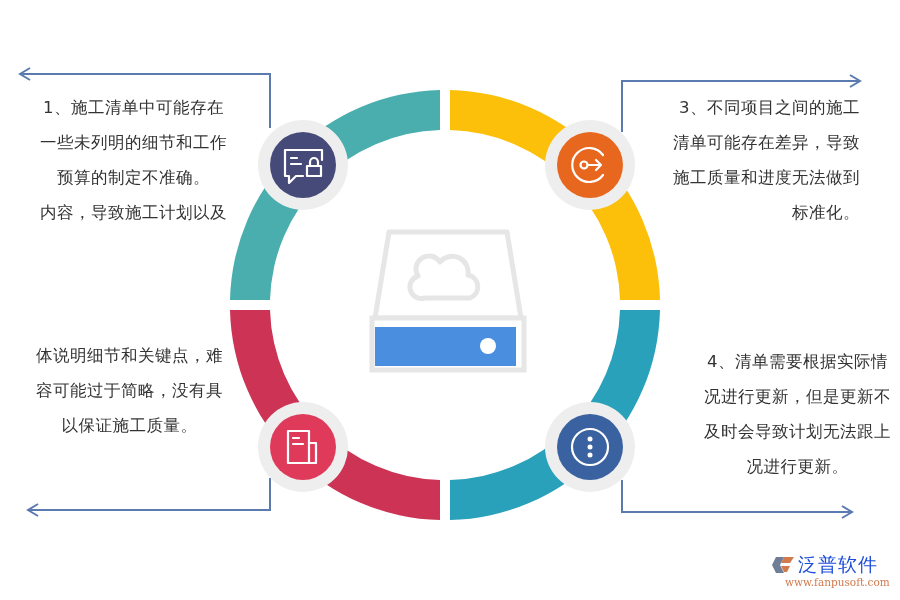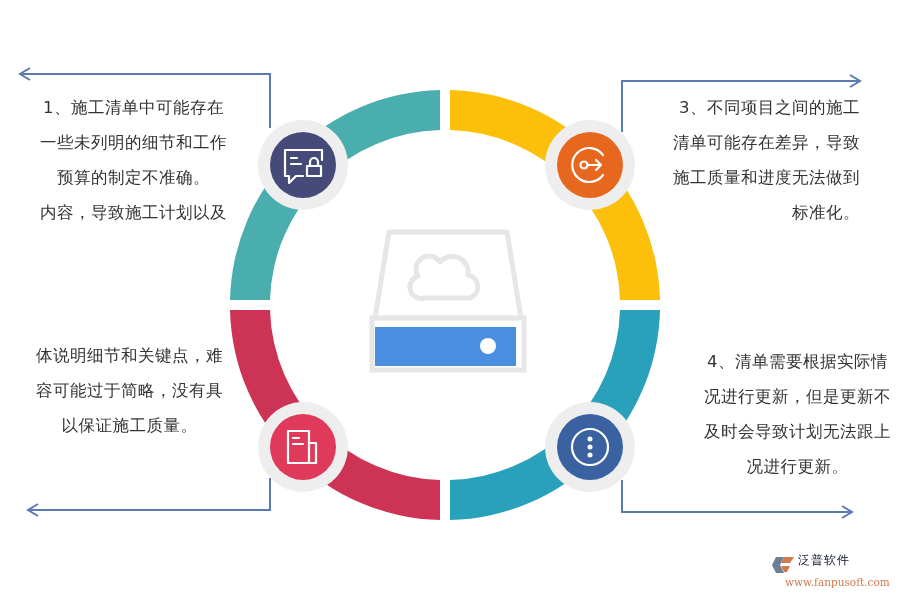--- a/index.html
+++ b/index.html
@@ -6,21 +6,21 @@
   body { width: 900px; height: 600px; position: relative; overflow: hidden;
          font-family: "DejaVu Sans", "Liberation Sans", sans-serif; }
   .diagram { position: absolute; left: 0; top: 0; width: 900px; height: 600px; }
   .text-block { position: absolute; font-size: 16.5px; line-height: 35px; color: #333333; letter-spacing: 0.5px; text-align: center; }
   .text-block div { white-space: nowrap; }
   #tb1 { left: 40px; top: 90px; }
   #tb2 { left: 36px; top: 338px; }
   #tb3 { left: 650px; top: 90px; text-align: right; width: 210px; }
   #tb4 { left: 704px; top: 344px; }
   .logo { position: absolute; left: 768px; top: 552px; width: 130px; height: 40px; }
-  .logo-name { position: absolute; left: 30px; top: 0px; font-size: 12px; color: #0f172a; letter-spacing: 1px; white-space: nowrap; }
+  .logo-name { position: absolute; left: 30px; top: 0px; font-size: 19px; color: #1d4ed8; letter-spacing: 1px; white-space: nowrap; }
   .logo-url { position: absolute; left: 17px; top: 24px; font-size: 10.5px; color: #d07a4d;
               font-family: "DejaVu Serif", "Liberation Serif", serif; white-space: nowrap; }
   .logo-mark { position: absolute; left: 2px; top: 3px; width: 26px; height: 20px; }
 </style>
 </head>
 <body>
 
 <svg class="diagram" width="900" height="600" viewBox="0 0 900 600" xmlns="http://www.w3.org/2000/svg">
 
   <g fill="none" stroke="#5b7bb0" stroke-width="2">

